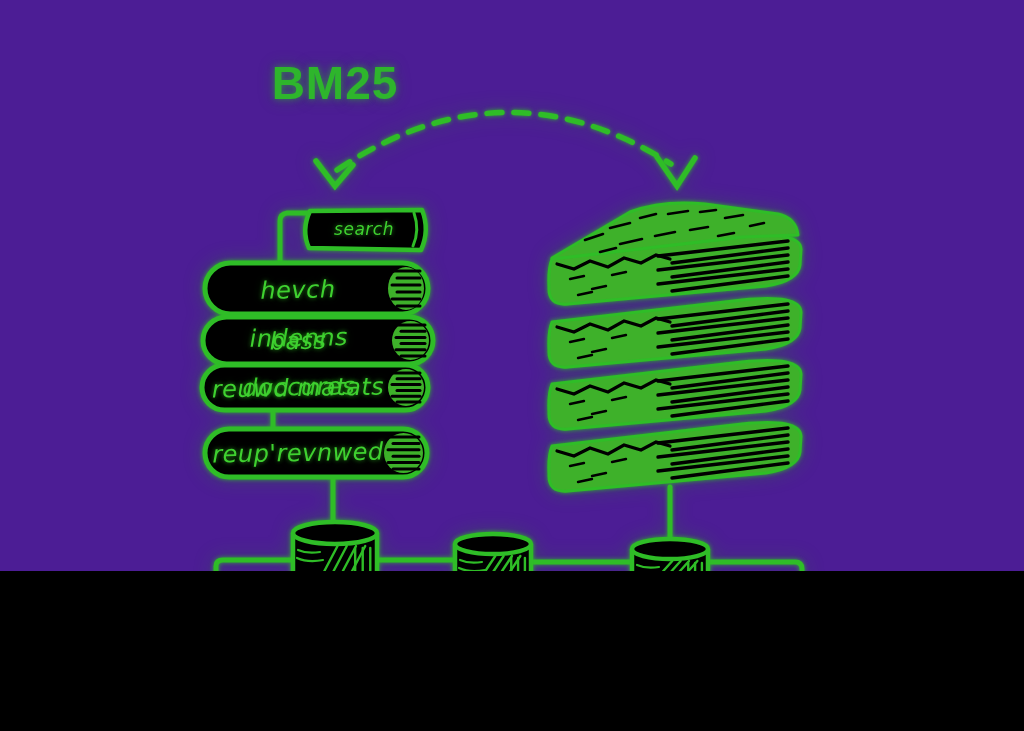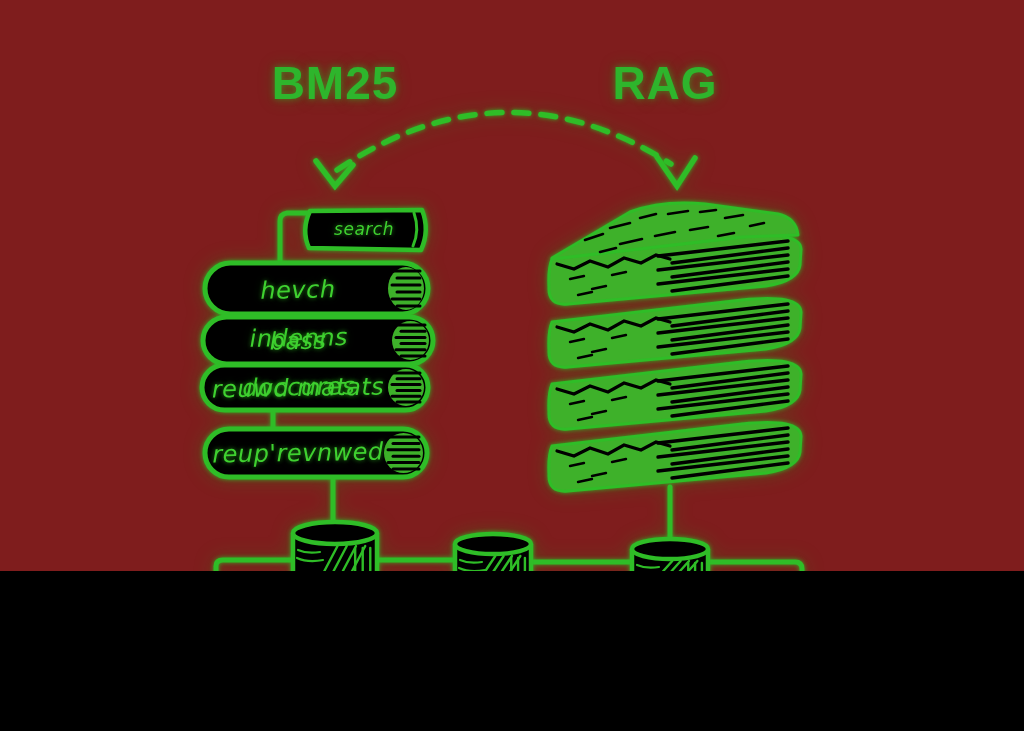--- a/index.html
+++ b/index.html
@@ -1,17 +1,17 @@
 <!DOCTYPE html>
 <html><head>
 <meta charset="utf-8">
 <style>
   html,body{margin:0;padding:0;background:#000;}
   .stage{
-    position:relative;width:1024px;height:571px;background:#7f1d1d;
+    position:relative;width:1024px;height:571px;background:#4c1d95;
     overflow:hidden;font-family:"DejaVu Sans",sans-serif;
   }
   svg.art{position:absolute;left:0;top:0;
     filter:drop-shadow(0 0 2px rgba(47,189,39,.85)) drop-shadow(0 0 9px rgba(30,150,20,.30));}
   .title{
     position:absolute;text-align:center;color:#2eb52c;
     font-family:"Liberation Sans",sans-serif;font-weight:bold;font-size:46px;
     letter-spacing:1px;
     text-shadow:0 0 6px rgba(46,190,38,.55),0 0 16px rgba(30,150,20,.35);
   }
@@ -307,20 +307,19 @@
             <line x1="388" y1="449.8" x2="419" y2="449.8" stroke="#000000" stroke-width="3" stroke-linecap="round"></line>
             <line x1="393" y1="456.2" x2="419" y2="456.2" stroke="#000000" stroke-width="3" stroke-linecap="round"></line>
             <line x1="388" y1="462.6" x2="419" y2="462.6" stroke="#000000" stroke-width="3" stroke-linecap="round"></line>
             <line x1="393" y1="469" x2="419" y2="469" stroke="#000000" stroke-width="3" stroke-linecap="round"></line>
           </g>
         </g>
     </g>
   </svg>
 
   <div class="title" style="left:250px;top:56px;width:170px;">BM25</div>
-  <div class="title" style="left:585px;top:56px;width:160px;">RAG</div>
 
   <div class="hand" id="search-label">search</div>
   <div class="hand book-label" id="bl0">hevch indenns</div>
   <div class="hand book-label" id="bl1">bass doccures</div>
   <div class="hand book-label" id="bl2">reuwd matats</div>
   <div class="hand book-label" id="bl3">reup'revnwed</div>
 </div>
 
 </body></html>

